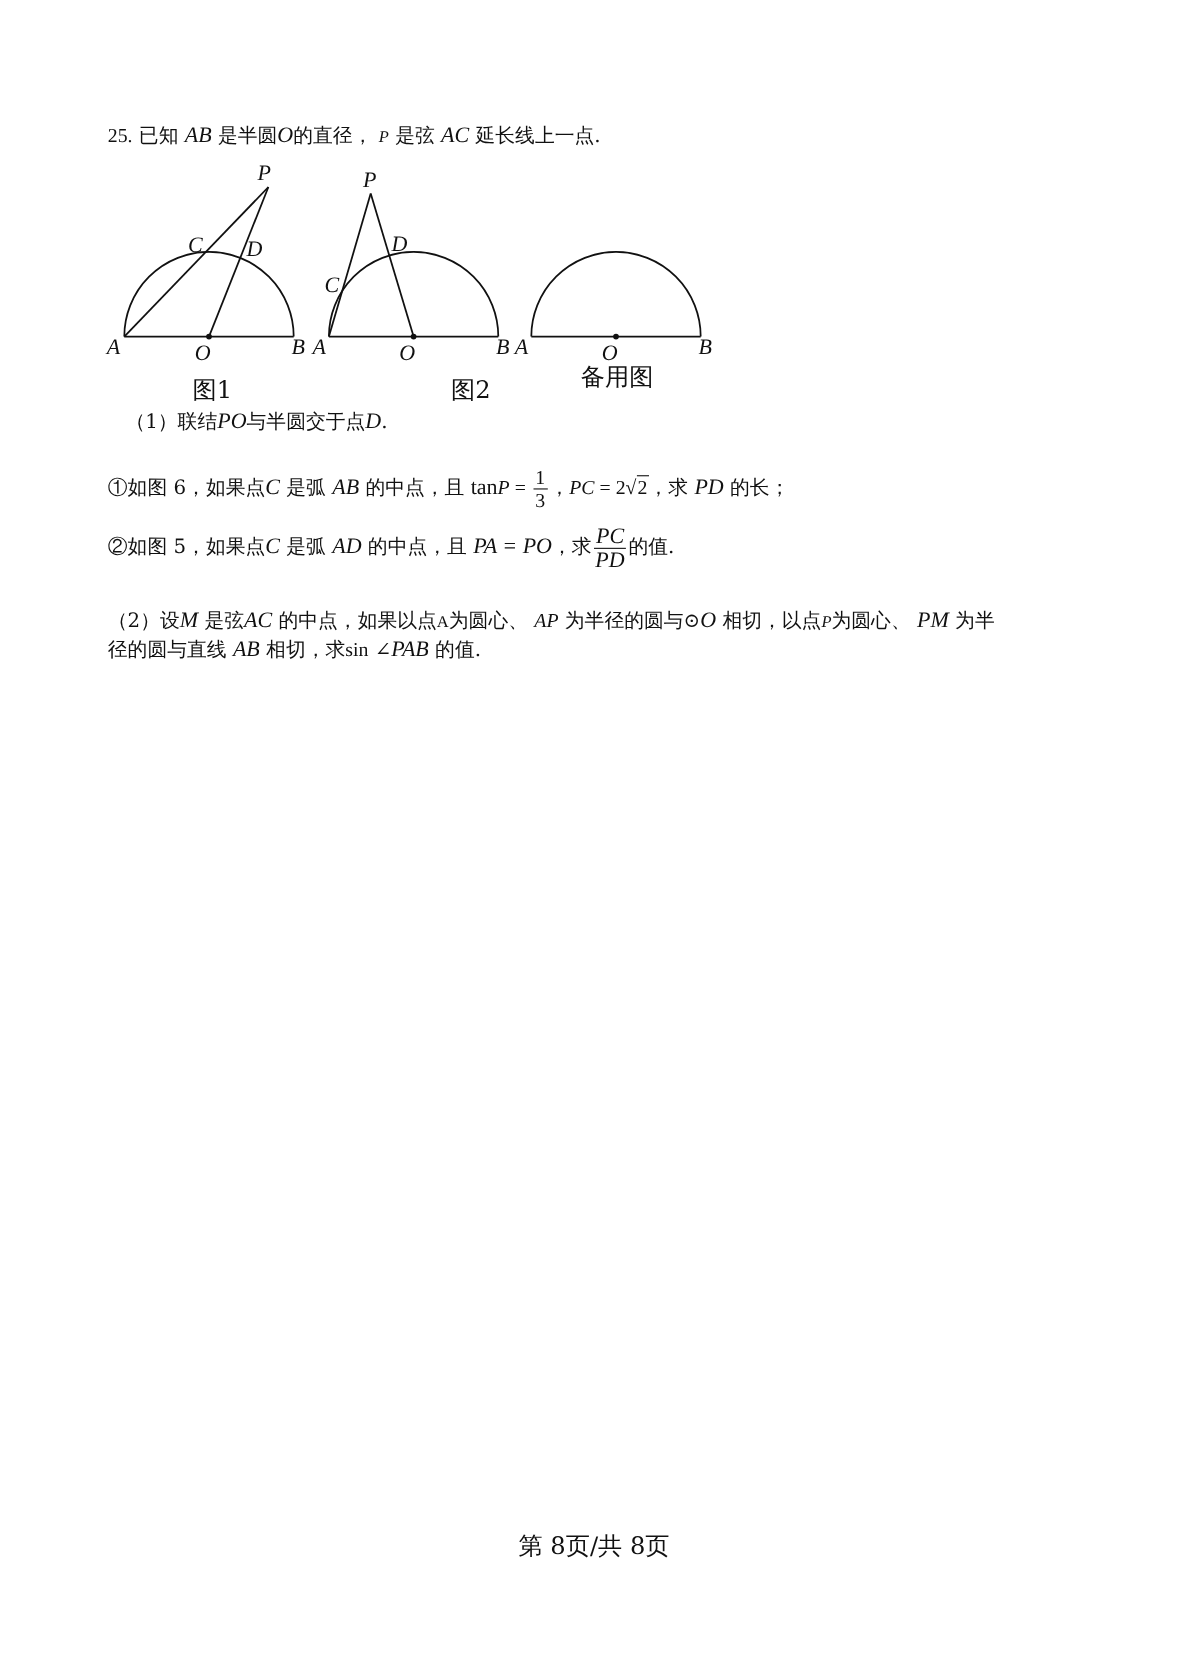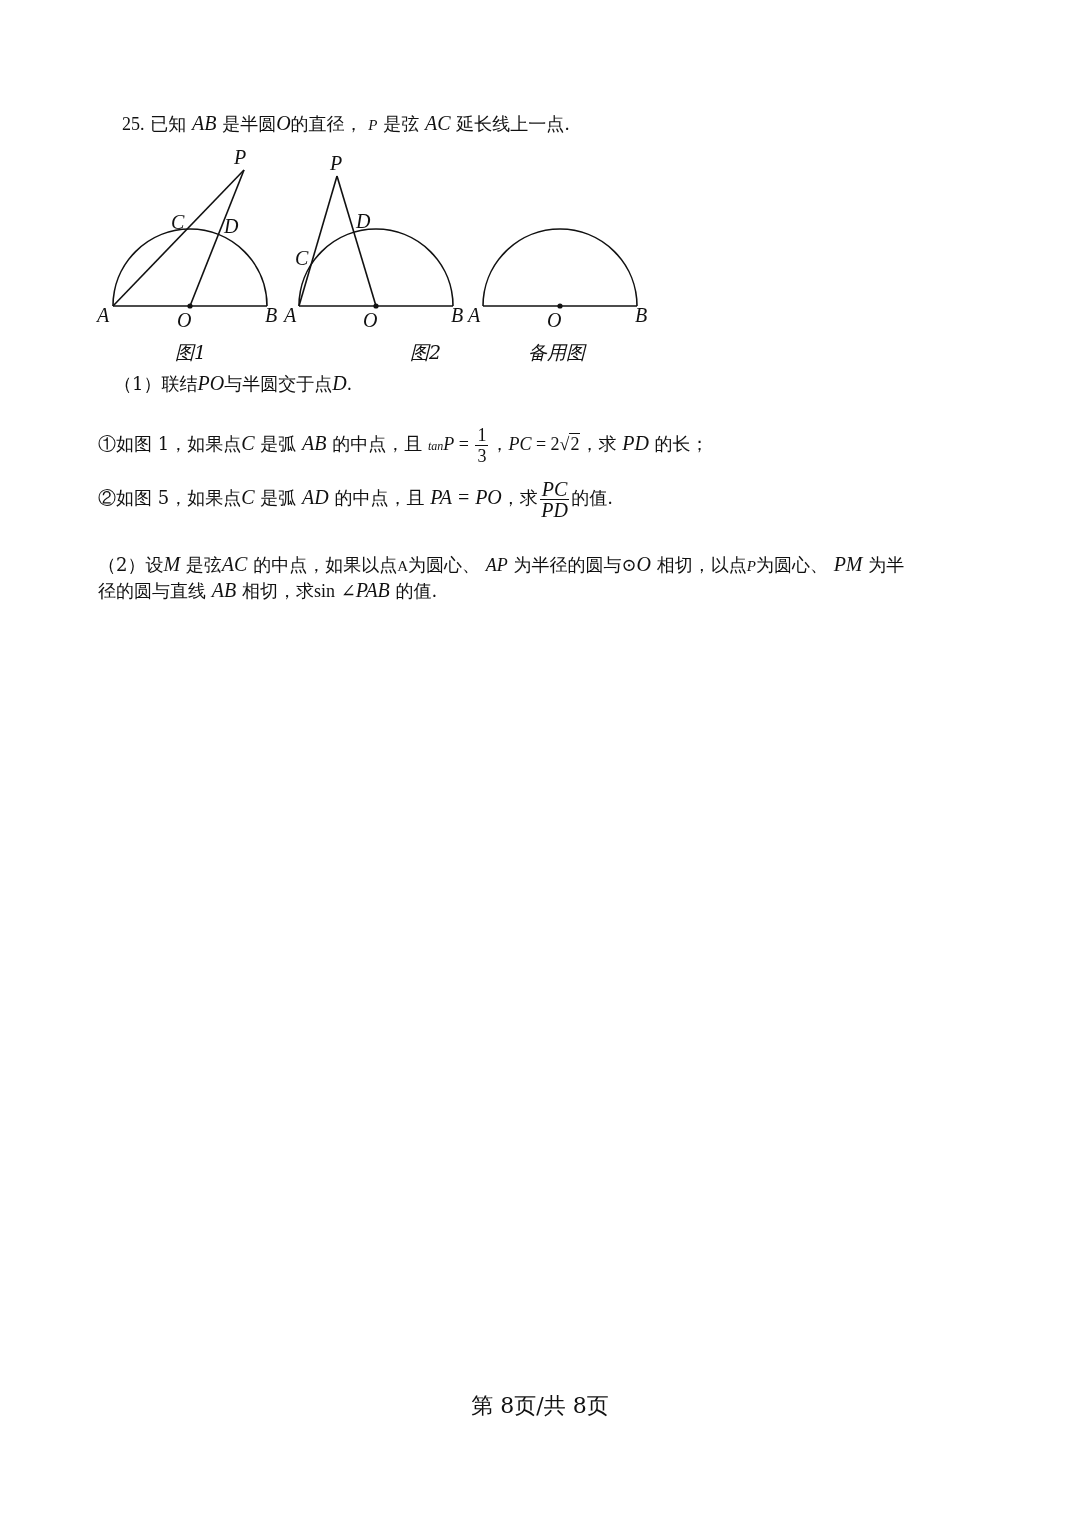--- a/index.html
+++ b/index.html
@@ -10,27 +10,27 @@
   }
   .line { position: absolute; left: 98px; font-size: 18px; white-space: nowrap; line-height: 24px; }
   .m { font-family: "Liberation Serif", "DejaVu Serif", serif; font-style: italic; font-size: 20px; }
   .r { font-family: "Liberation Serif", "DejaVu Serif", serif; font-size: 18px; }
   .small { font-size: 15px; }
   .frac { display: inline-block; vertical-align: middle; text-align: center; margin: 0 2px; }
   .frac > span { display: block; line-height: 20px; }
   .frac .num { border-bottom: 1px solid #111; padding: 0 2px; }
   .sqrt { border-top: 1px solid #111; padding: 0 1px; }
   svg text { font-family: "Liberation Serif", "DejaVu Serif", serif; }
-  .fig-cap { position: absolute; font-size: 19px; font-style: italic; }
+  .fig-cap { position: absolute; font-size: 22px; }
   .footer { position: absolute; left: 0; width: 1080px; top: 1391px; text-align: center; font-size: 22px; }
 </style>
 </head>
 <body>
 
-<div class="line" style="top:111px;margin-left:24px;">
+<div class="line" style="top:111px;">
   <span class="r">25.</span>
   <span>已知</span>
   <span class="m">AB</span>
   <span>是半圆</span><span class="m">O</span><span>的直径，</span>
   <span class="m small">P</span>
   <span>是弦</span>
   <span class="m">AC</span>
   <span>延长线上一点.</span>
 </div>
 
@@ -78,32 +78,32 @@
     <text x="451" y="322">B</text>
 
     <text x="468" y="322">A</text>
     <text x="547" y="327">O</text>
     <text x="635" y="322">B</text>
   </g>
 </svg>
 
 <div class="fig-cap" style="left:175px;top:340px;">图1</div>
 <div class="fig-cap" style="left:362px;top:340px;margin-left:48px;">图2</div>
-<div class="fig-cap" style="left:528px;top:340px;">备用图</div>
+<div class="fig-cap" style="left:528px;top:328px;">备用图</div>
 
 <div class="line" style="top:371px;margin-left:16px;">
   <span>（1）联结</span><span class="m">PO</span><span>与半圆交于点</span><span class="m">D</span><span>.</span>
 </div>
 
 <div class="line" style="top:420px;height:46px;line-height:46px;">
-  <span>①如图 1，如果点</span><span class="m">C</span>
+  <span>①如图 6，如果点</span><span class="m">C</span>
   <span>是弧</span>
   <span class="m">AB</span>
   <span>的中点，且</span>
-  <span class="r" style="font-size:12px;font-style:italic;">tan</span><span class="m" style="font-size:18px;">P</span><span class="r"> = </span><span class="frac r"><span class="num">1</span><span>3</span></span><span>，</span><span class="m" style="font-size:18px;">PC</span><span class="r"> = 2</span><span class="r">√</span><span class="r sqrt">2</span><span>，求</span>
+  <span class="r" style="font-size:20px;">tan</span><span class="m" style="font-size:18px;">P</span><span class="r"> = </span><span class="frac r"><span class="num">1</span><span>3</span></span><span>，</span><span class="m" style="font-size:18px;">PC</span><span class="r"> = 2</span><span class="r">√</span><span class="r sqrt">2</span><span>，求</span>
   <span class="m">PD</span>
   <span>的长；</span>
 </div>
 
 <div class="line" style="top:473px;height:48px;line-height:48px;">
   <span>②如图 5，如果点</span><span class="m">C</span>
   <span>是弧</span>
   <span class="m">AD</span>
   <span>的中点，且</span>
   <span class="m">PA = PO</span><span>，求</span><span class="frac m"><span class="num">PC</span><span>PD</span></span><span>的值.</span>

